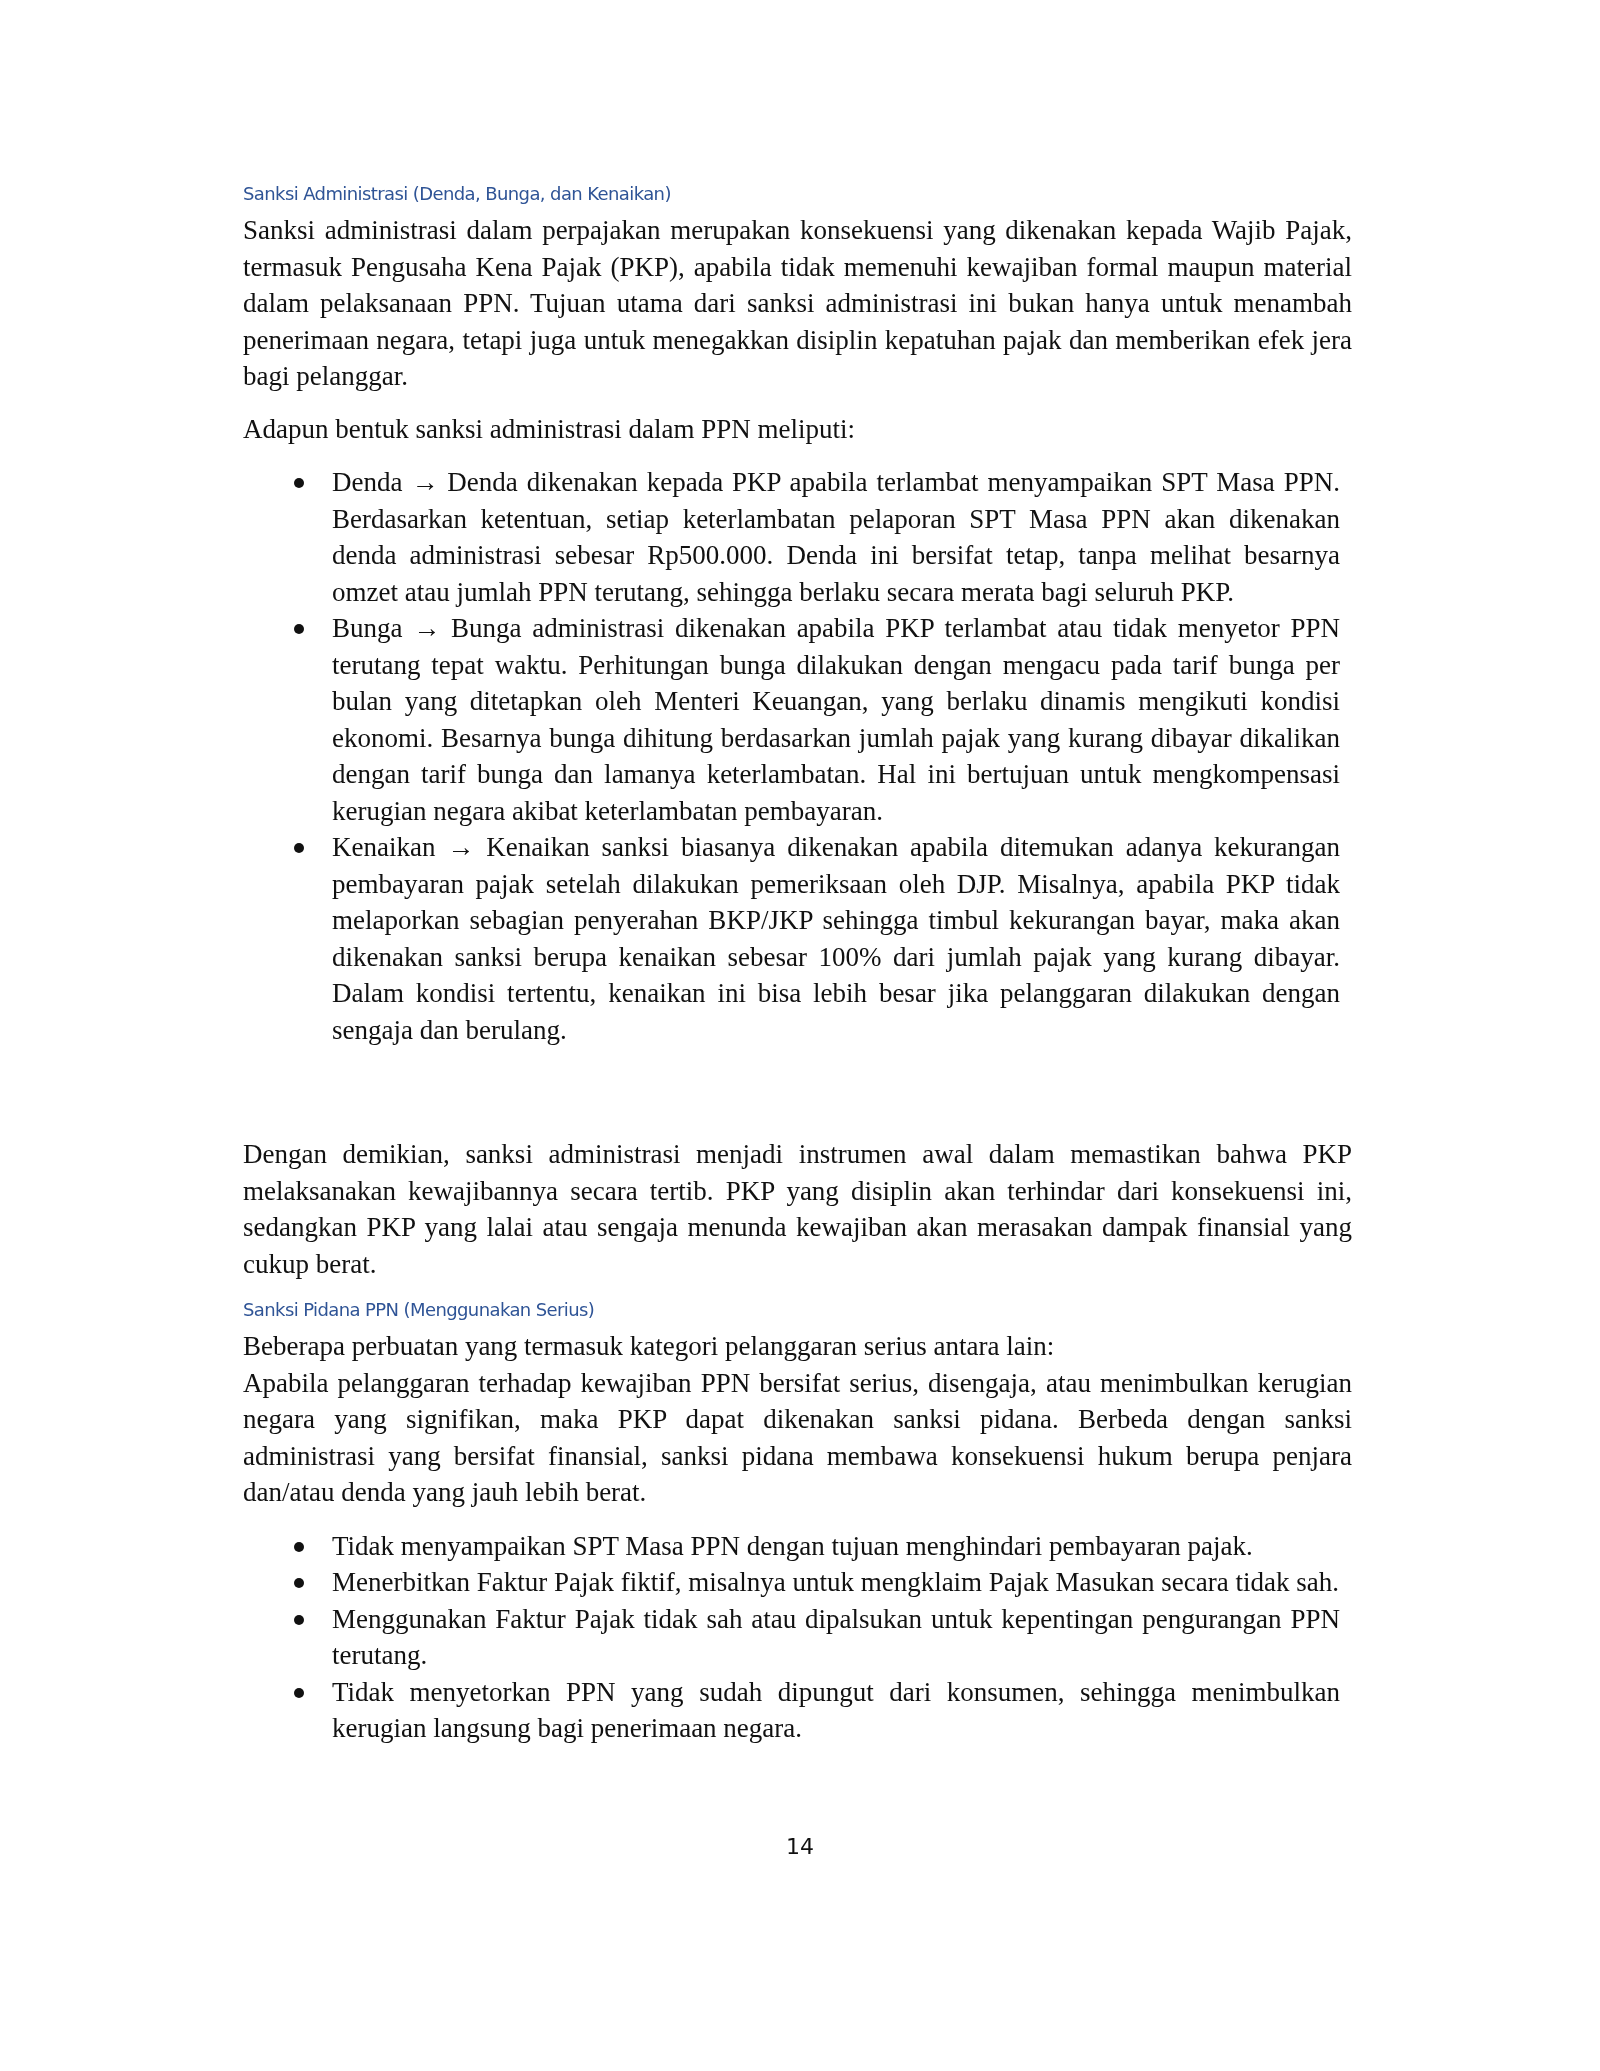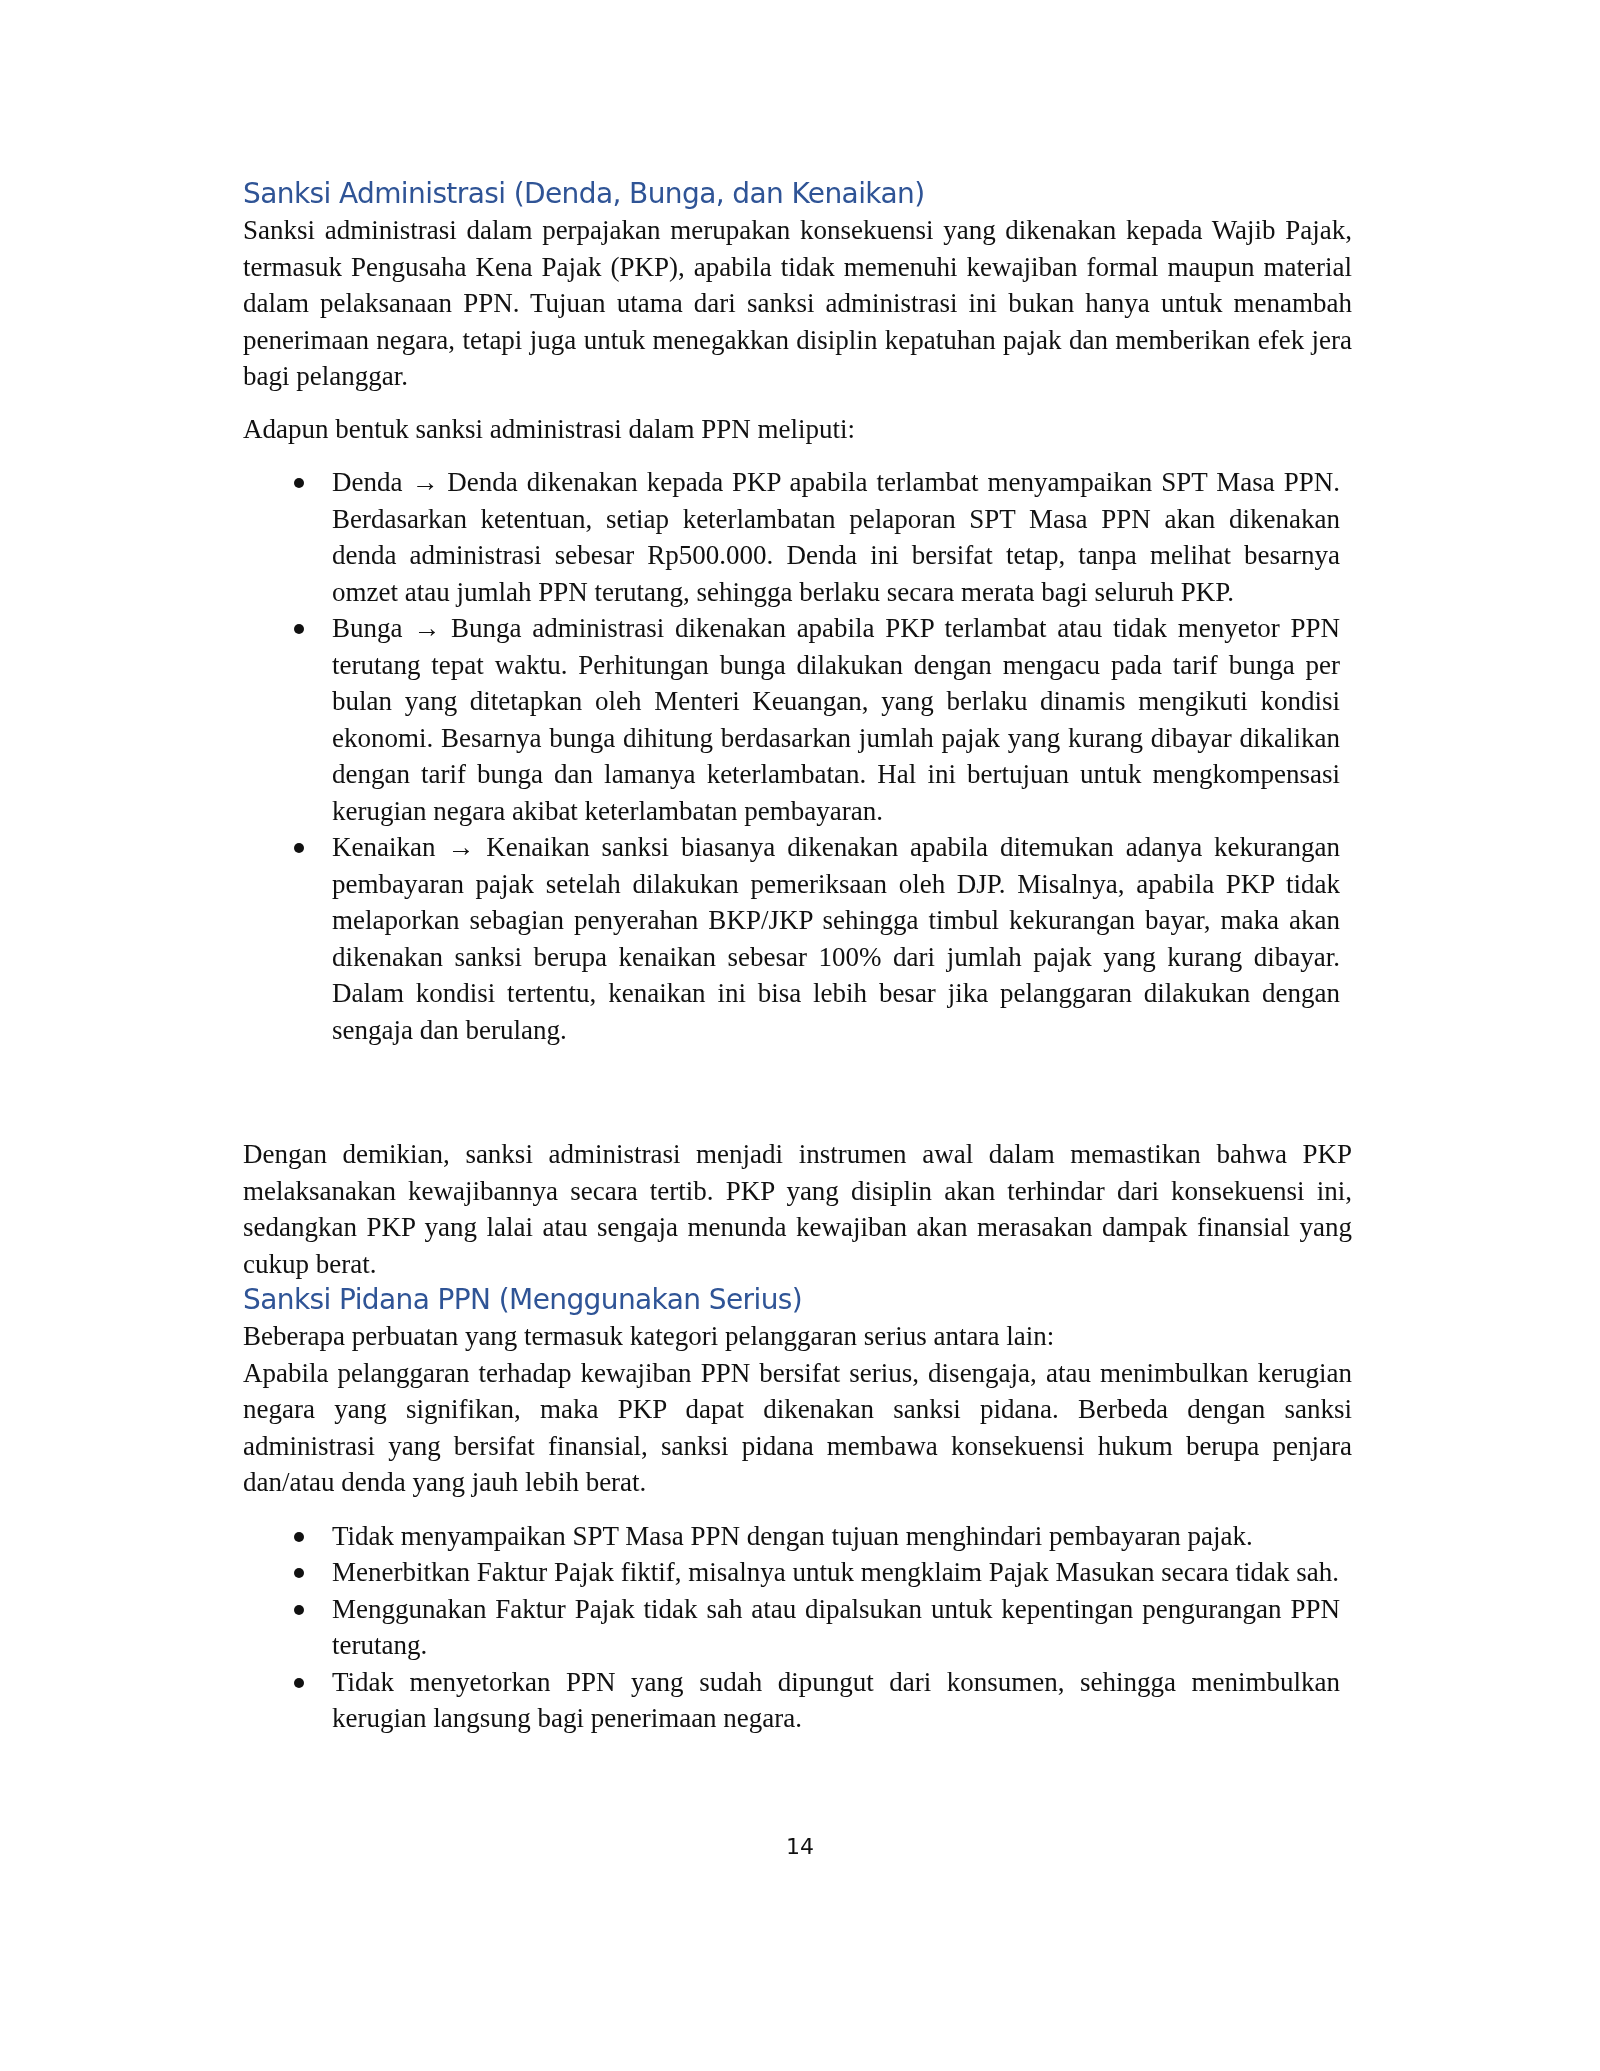--- a/index.html
+++ b/index.html
@@ -1,20 +1,20 @@
 <!DOCTYPE html>
 <html><head>
 <meta charset="utf-8">
 <style>
   html, body { margin: 0; padding: 0; background: #ffffff; }
   body { width: 1600px; height: 2071px; position: relative; overflow: hidden; }
   .page { position: absolute; left: 243px; top: 176px; width: 1109px; }
   .heading {
     font-family: "DejaVu Sans", sans-serif;
-    font-size: 28px; color: #2f5496; margin: 0; line-height: 36px;
+    font-size: 18px; color: #2f5496; margin: 0; line-height: 36px;
     letter-spacing: -0.6px; font-weight: normal;
   }
   .para {
     font-family: Liberation Serif, serif;
     font-size: 27px; line-height: 36.5px; color: #111;
     text-align: justify; margin: 0;
   }
   .gap-s { margin-bottom: 16px; }
   .list { list-style: none; margin: 17px 12px 0 0; padding: 0; }
   .list li { position: relative; padding-left: 89px; }
@@ -40,21 +40,21 @@
     <li>
         <span class="bullet"></span>
         <p class="para">Bunga → Bunga administrasi dikenakan apabila PKP terlambat atau tidak menyetor PPN terutang tepat waktu. Perhitungan bunga dilakukan dengan mengacu pada tarif bunga per bulan yang ditetapkan oleh Menteri Keuangan, yang berlaku dinamis mengikuti kondisi ekonomi. Besarnya bunga dihitung berdasarkan jumlah pajak yang kurang dibayar dikalikan dengan tarif bunga dan lamanya keterlambatan. Hal ini bertujuan untuk mengkompensasi kerugian negara akibat keterlambatan pembayaran.</p>
       </li>
     <li>
         <span class="bullet"></span>
         <p class="para">Kenaikan → Kenaikan sanksi biasanya dikenakan apabila ditemukan adanya kekurangan pembayaran pajak setelah dilakukan pemeriksaan oleh DJP. Misalnya, apabila PKP tidak melaporkan sebagian penyerahan BKP/JKP sehingga timbul kekurangan bayar, maka akan dikenakan sanksi berupa kenaikan sebesar 100% dari jumlah pajak yang kurang dibayar. Dalam kondisi tertentu, kenaikan ini bisa lebih besar jika pelanggaran dilakukan dengan sengaja dan berulang.</p>
       </li>
   </ul>
   <div style="height:88px"></div>
-  <p class="para" style="">Dengan demikian, sanksi administrasi menjadi instrumen awal dalam memastikan bahwa PKP melaksanakan kewajibannya secara tertib. PKP yang disiplin akan terhindar dari konsekuensi ini, sedangkan PKP yang lalai atau sengaja menunda kewajiban akan merasakan dampak finansial yang cukup berat.</p>
+  <p class="para" style="margin-bottom:10px">Dengan demikian, sanksi administrasi menjadi instrumen awal dalam memastikan bahwa PKP melaksanakan kewajibannya secara tertib. PKP yang disiplin akan terhindar dari konsekuensi ini, sedangkan PKP yang lalai atau sengaja menunda kewajiban akan merasakan dampak finansial yang cukup berat.</p>
   <h2 class="heading">Sanksi Pidana PPN (Menggunakan Serius)</h2>
   <p class="para">Beberapa perbuatan yang termasuk kategori pelanggaran serius antara lain:</p>
   <p class="para gap-s">Apabila pelanggaran terhadap kewajiban PPN bersifat serius, disengaja, atau menimbulkan kerugian negara yang signifikan, maka PKP dapat dikenakan sanksi pidana. Berbeda dengan sanksi administrasi yang bersifat finansial, sanksi pidana membawa konsekuensi hukum berupa penjara dan/atau denda yang jauh lebih berat.</p>
   <ul class="list">
     <li>
         <span class="bullet"></span>
         <p class="para">Tidak menyampaikan SPT Masa PPN dengan tujuan menghindari pembayaran pajak.</p>
       </li>
     <li>
         <span class="bullet"></span>

